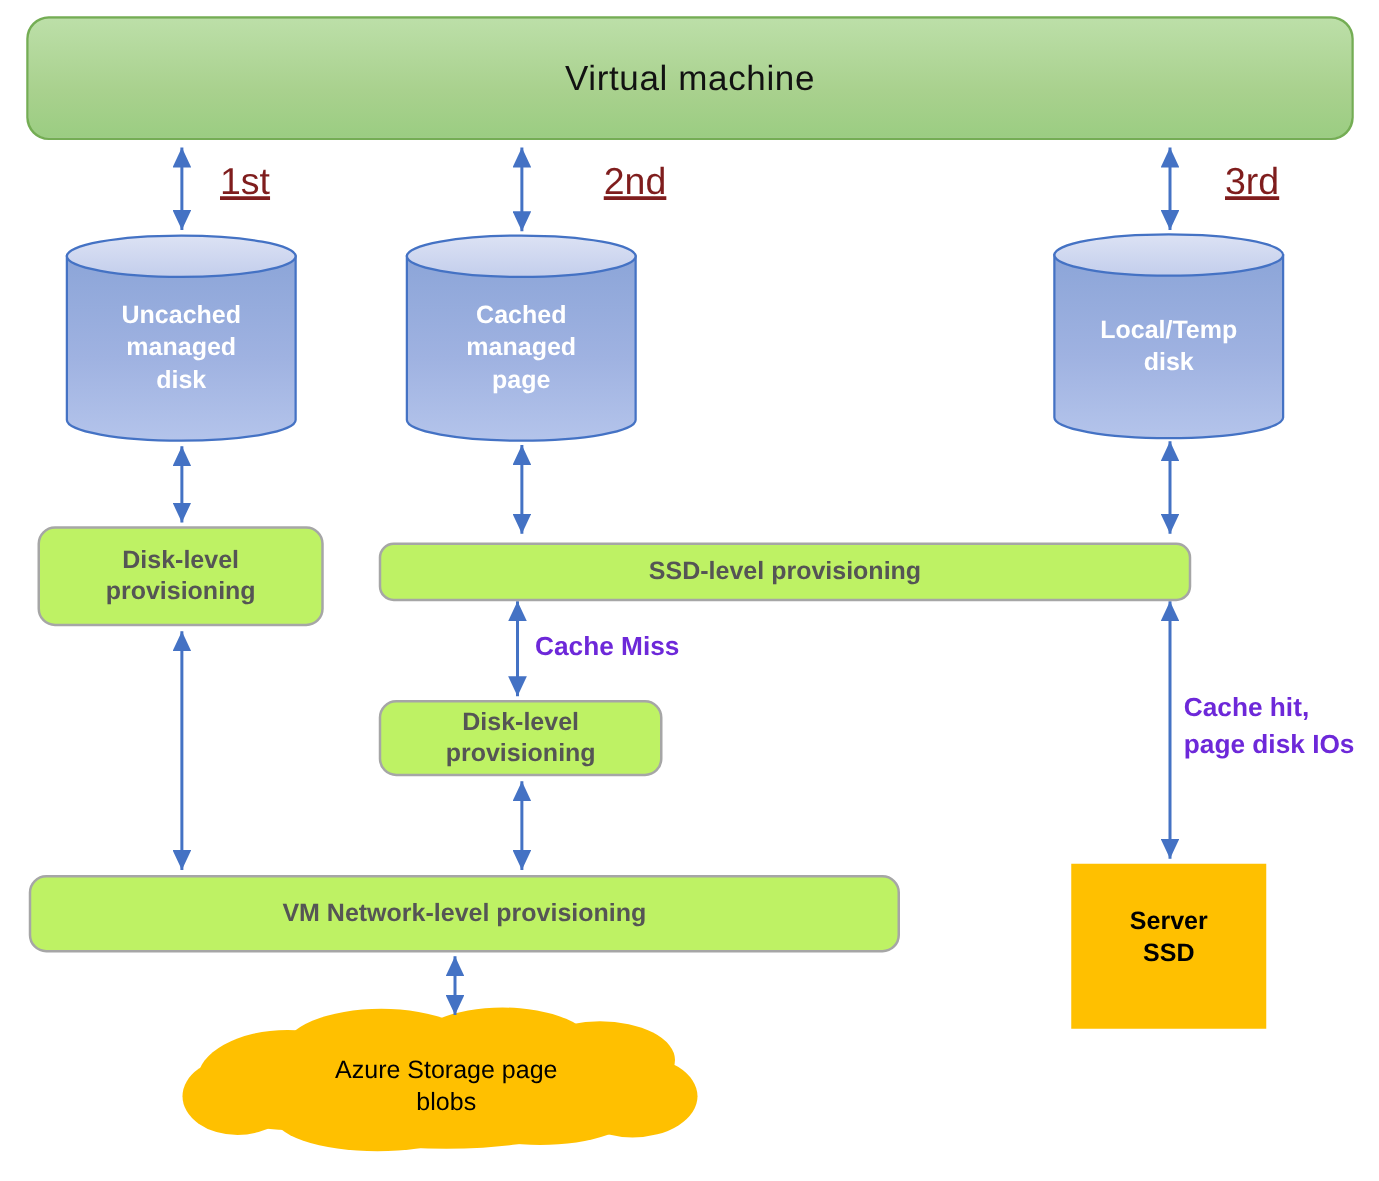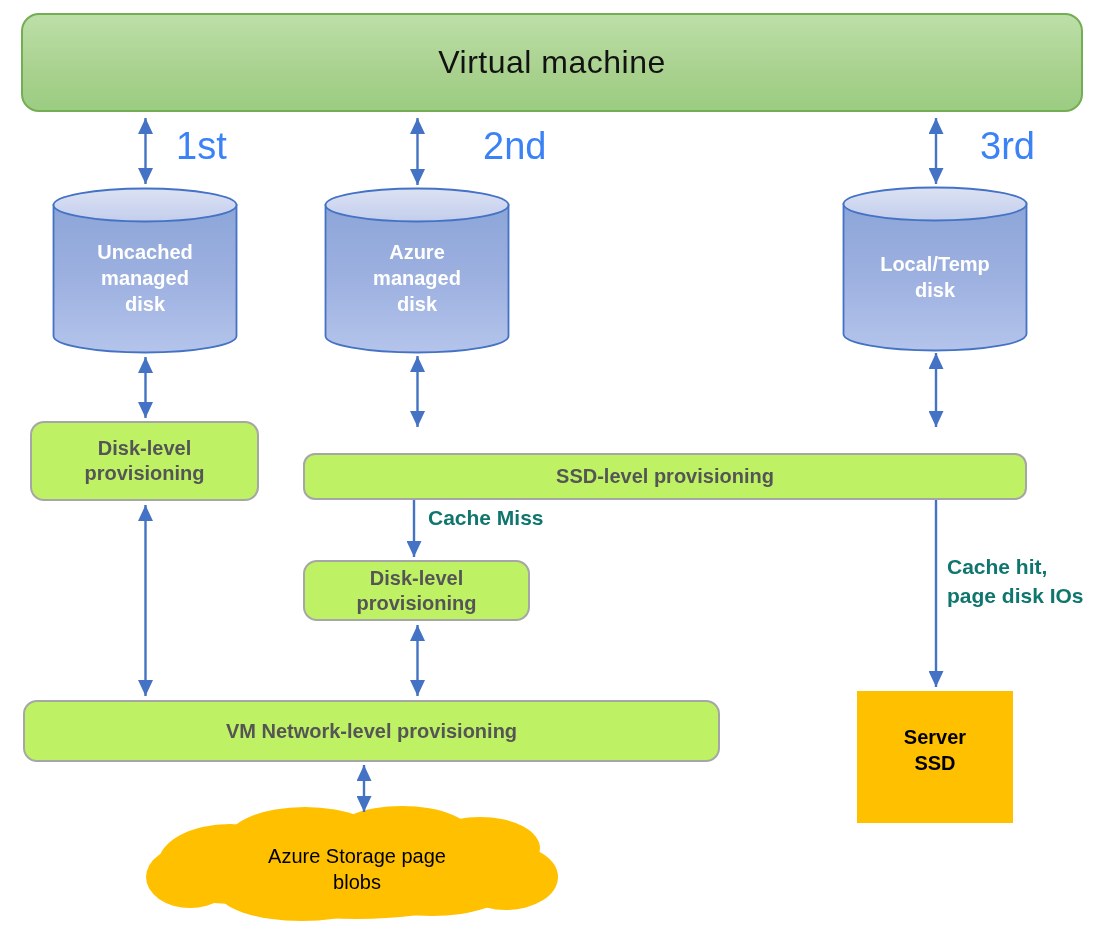--- a/index.html
+++ b/index.html
@@ -12,23 +12,23 @@
   marker path{fill:var(--arrow-blue,#4472C4);}
   .cyl-outline{stroke:var(--cylinder-border,#4472C4);stroke-width:1.8;}
   .cloud-lobe{fill:var(--gold,#FFC000);}
 
   .vm-box{
     position:absolute;left:21px;top:13px;width:1062px;height:99px;box-sizing:border-box;
     background:linear-gradient(180deg,#bcdfa8 0%,var(--vm-green,#A9D18E) 60%,#9bcd82 100%);
     border:2px solid var(--vm-green-border,#74AD54);border-radius:18px;
     display:flex;align-items:center;justify-content:center;
   }
-  .vm-box .vm-title{font-size:32px;color:#121212;letter-spacing:0.5px;text-align:center;}
+  .vm-box .vm-title{font-size:28px;color:#121212;letter-spacing:0.5px;text-align:center;}
 
-  .order-label{position:absolute;font-size:38px;line-height:38px;color:#3b82f6;}
+  .order-label{position:absolute;font-size:30px;line-height:38px;color:#7f1d1d;text-decoration:underline;}
   .ol-1{left:176px;top:127px;}
   .ol-2{left:463px;top:127px;margin-left:20px;}
   .ol-3{left:980px;top:127px;}
 
   .cyl-label{
     position:absolute;width:168px;height:106px;display:flex;align-items:center;justify-content:center;
     text-align:center;color:#ffffff;font-weight:bold;font-size:20px;line-height:1.3;
   }
   .cyl-label span{max-width:112px;}
   .cl-1{left:61px;top:225px;align-items:center;}
@@ -37,33 +37,33 @@
 
   .pbox{
     position:absolute;box-sizing:border-box;background:#bef264;
     border:2px solid var(--box-border,#A6A6A6);border-radius:14px;
     display:flex;align-items:center;justify-content:center;text-align:center;
     color:var(--box-text,#555555);font-weight:bold;font-size:20px;line-height:1.25;
   }
   .pbox span{max-width:100%;}
   .pb-disk1{left:30px;top:421px;width:229px;height:80px;}
   .pb-disk1 span,.pb-disk2 span{max-width:150px;}
-  .pb-ssd{left:303px;top:453px;width:724px;height:47px;border-radius:12px;}
+  .pb-ssd{left:303px;top:434px;width:650px;height:47px;border-radius:12px;}
   .pb-disk2{left:303px;top:560px;width:227px;height:61px;}
   .pb-vmnet{left:23px;top:700px;width:697px;height:62px;}
 
   .server-ssd{
     position:absolute;left:857px;top:691px;width:156px;height:132px;
     background:var(--gold,#FFC000);display:flex;align-items:center;justify-content:center;
     text-align:center;color:#000;font-weight:bold;font-size:20px;line-height:1.3;
     padding-bottom:14px;box-sizing:border-box;
   }
   .server-ssd span{max-width:95px;}
 
-  .edge-label{position:absolute;color:#0f766e;font-weight:bold;}
+  .edge-label{position:absolute;color:#6d28d9;font-weight:bold;}
   .lbl-cache-miss{left:428px;top:506px;font-size:21px;}
   .lbl-cache-hit{left:947px;top:552px;font-size:21px;line-height:1.4;width:150px;}
 
   .cloud-label{
     position:absolute;left:252px;top:843px;width:210px;text-align:center;
     color:#000;font-weight:normal;font-size:20px;line-height:1.3;
   }
 </style>
 </head>
 <body>
@@ -129,21 +129,21 @@
   </div>
 
   <div class="order-label ol-1">1st</div>
   <div class="order-label ol-2">2nd</div>
   <div class="order-label ol-3">3rd</div>
 
   <div class="cyl-label cl-1">
     <span>Uncached managed disk</span>
   </div>
   <div class="cyl-label cl-2">
-    <span>Azure managed disk</span>
+    <span>Cached managed page</span>
   </div>
   <div class="cyl-label cl-3">
     <span>Local/Temp disk</span>
   </div>
 
   <div class="pbox pb-disk1">
     <span>Disk-level provisioning</span>
   </div>
   <div class="pbox pb-ssd">
     <span>SSD-level provisioning</span>

